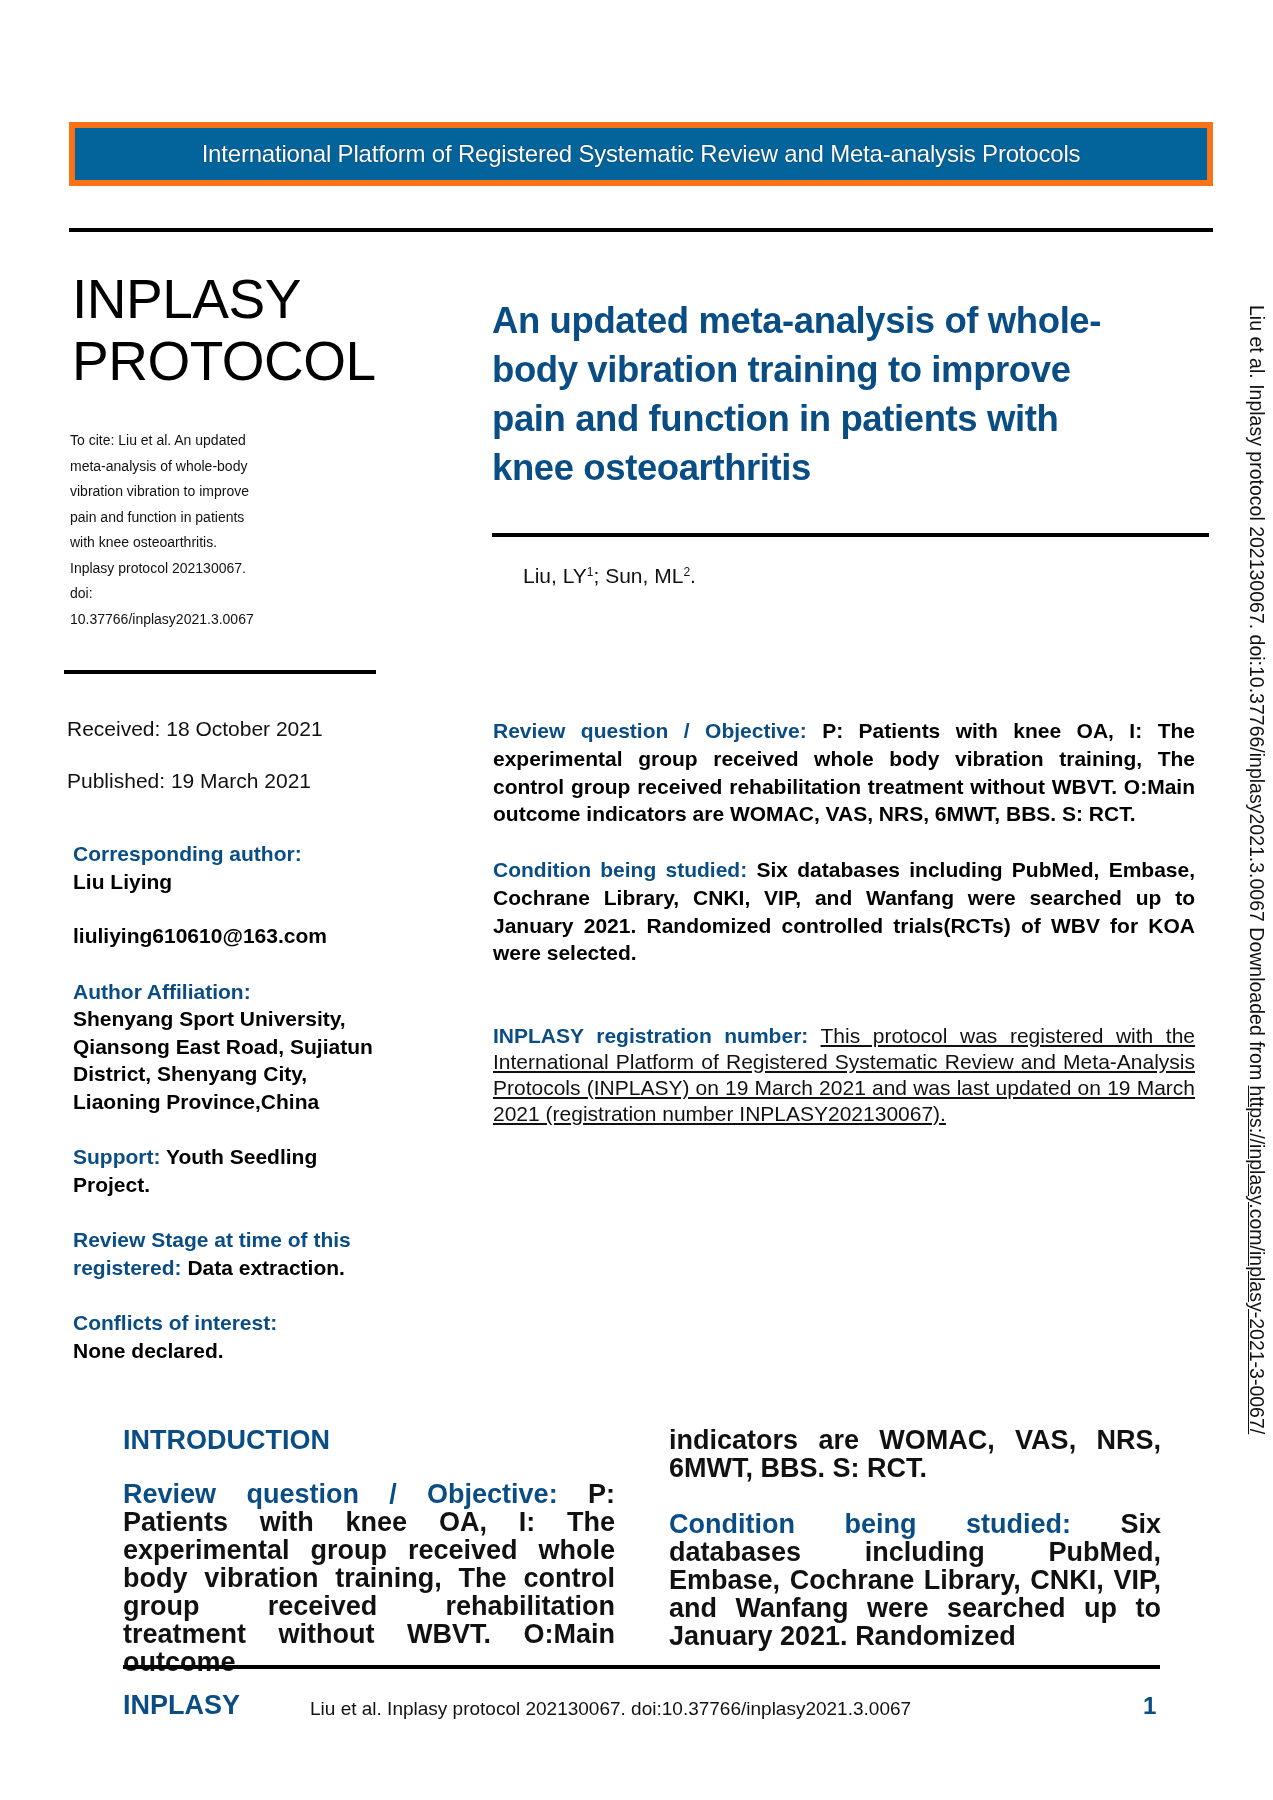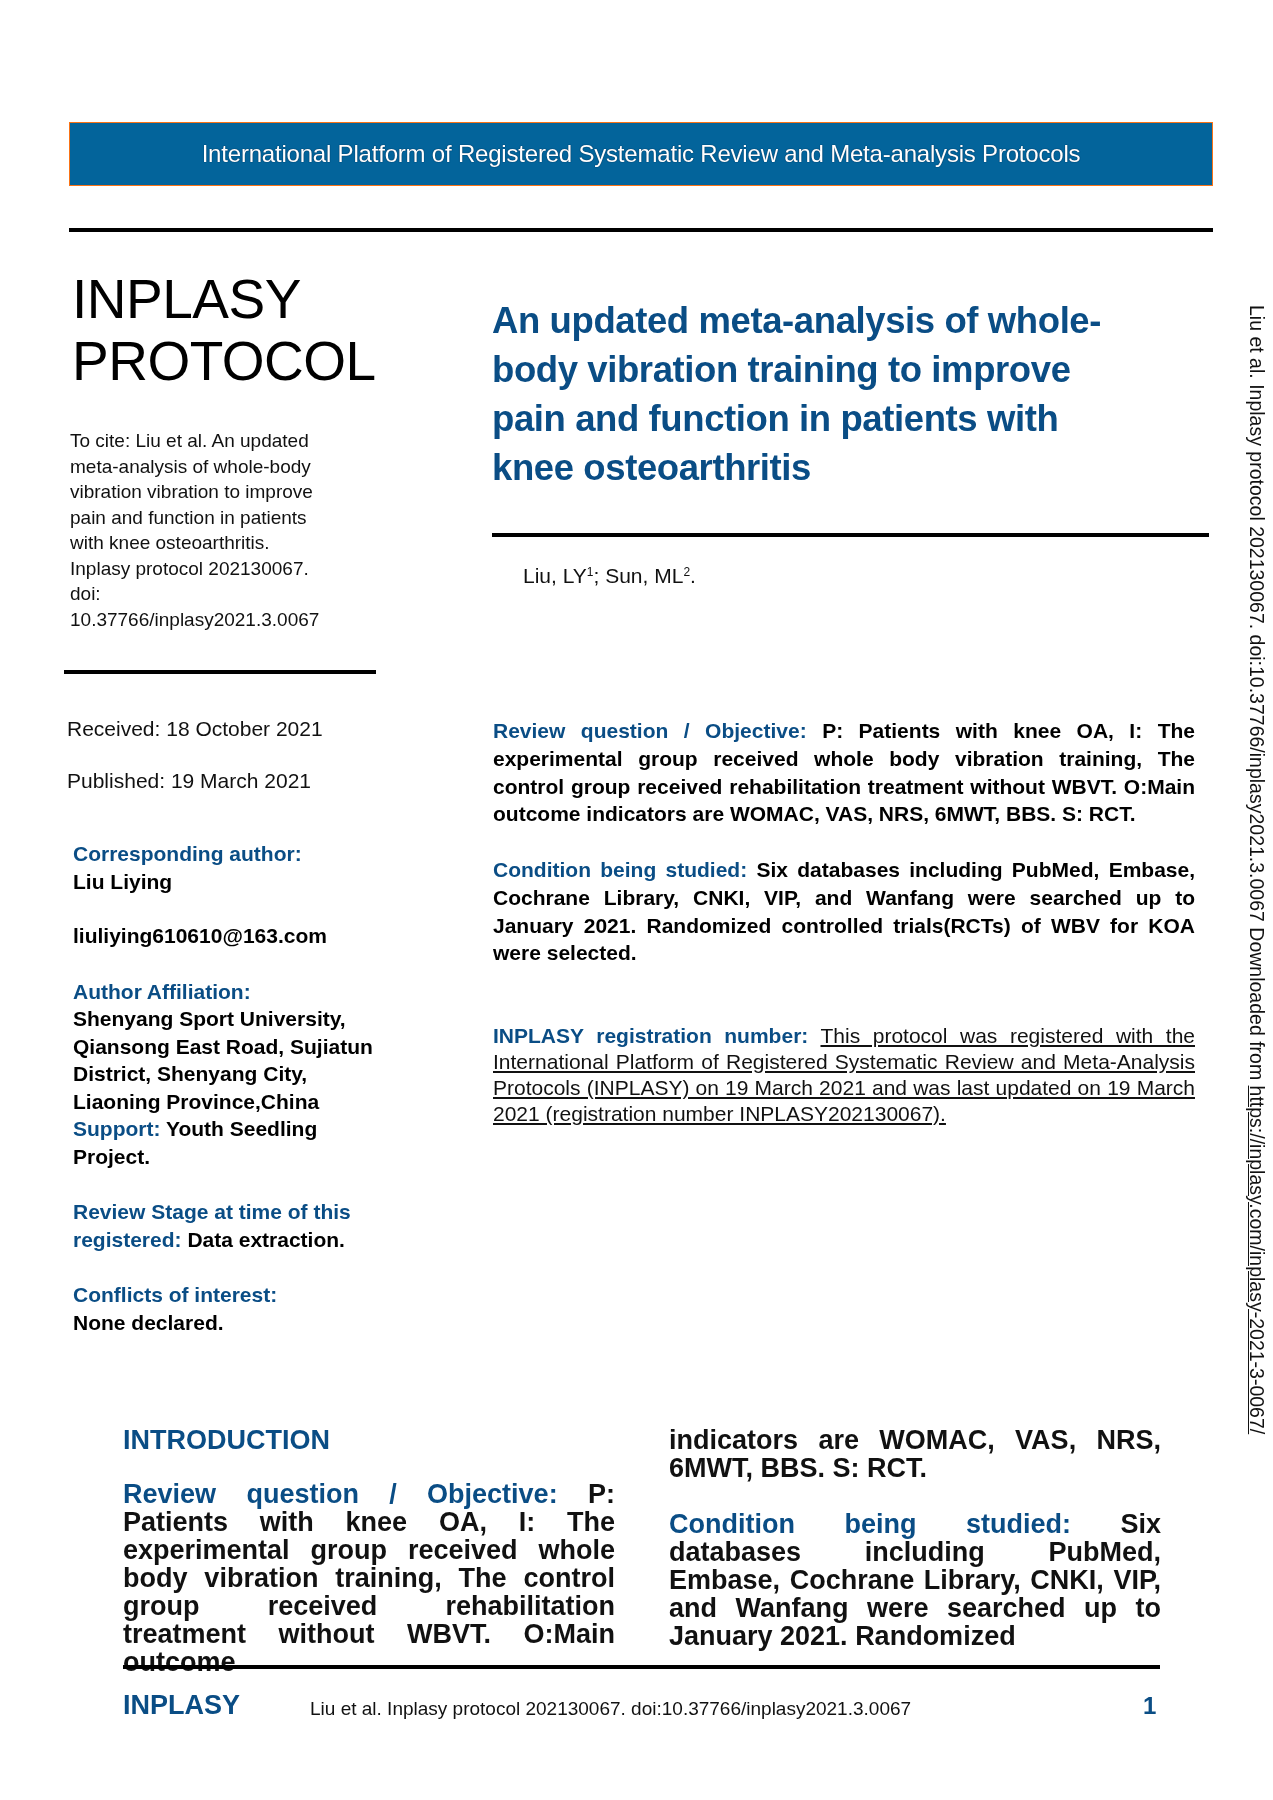--- a/index.html
+++ b/index.html
@@ -1,26 +1,26 @@
 <!DOCTYPE html>
 <html><head>
 <meta charset="utf-8">
 <style>
   html, body { margin: 0; padding: 0; background: #ffffff; }
   body { width: 1273px; height: 1800px; position: relative; overflow: hidden;
          font-family: "Liberation Sans", sans-serif; color: #111; }
   .abs { position: absolute; }
   .banner { left: 69px; top: 122px; width: 1144px; height: 64px; background: #03649b;
-            border: 1px solid #f97316; box-sizing: border-box; display: flex; align-items: center;
+            border: 6px solid #f97316; box-sizing: border-box; display: flex; align-items: center;
             justify-content: center; }
   .banner span { color: #fff; font-size: 24px; letter-spacing: -0.2px;
                  text-shadow: 0 0 1px #08345a, 0 0 1px #08345a; }
   .rule { background: #000; }
   .big { font-size: 55px; line-height: 62px; letter-spacing: -0.5px; color: #000; }
-  .cite { font-size: 19px; line-height: 25.5px; color: #111; width: 330px; }
+  .cite { font-size: 14px; line-height: 25.5px; color: #111; width: 330px; }
   .title { font-size: 36.5px; line-height: 49px; font-weight: bold; color: #0a4d85; width: 700px;
            letter-spacing: -0.4px; }
   .authors { font-size: 21px; }
   .authors sup { font-size: 12px; vertical-align: 7px; }
   .meta { font-size: 21px; line-height: 26px; color: #111; }
   .lbl { font-size: 21px; line-height: 27.5px; font-weight: bold; }
   .lbl .k { color: #0a4d85; }
   .lbl .v { color: #000; }
   .rc { left: 493px; width: 702px; font-size: 21px; line-height: 27.8px; text-align: justify; }
   .rc b.v { color: #000; }
@@ -80,21 +80,21 @@
 
 <div class="abs lbl" style="left:73px; top:840px; width:360px;">
   <div class="k">Corresponding author:</div>
   <div class="v">Liu Liying</div>
   <div class="v" style="margin-top:27px;">liuliying610610@163.com</div>
   <div class="k" style="margin-top:28px;">Author Affiliation:</div>
   <div class="v">Shenyang Sport University,</div>
   <div class="v">Qiansong East Road, Sujiatun</div>
   <div class="v">District, Shenyang City,</div>
   <div class="v">Liaoning Province,China</div>
-  <div style="">
+  <div style="margin-top:28px;">
     <span class="k">Support:</span>
     <span class="v">Youth Seedling</span>
   </div>
   <div class="v">Project.</div>
   <div class="k" style="margin-top:28px;">Review Stage at time of this</div>
   <div>
     <span class="k">registered:</span>
     <span class="v">Data extraction.</span>
   </div>
   <div class="k" style="margin-top:28px;">Conflicts of interest:</div>

